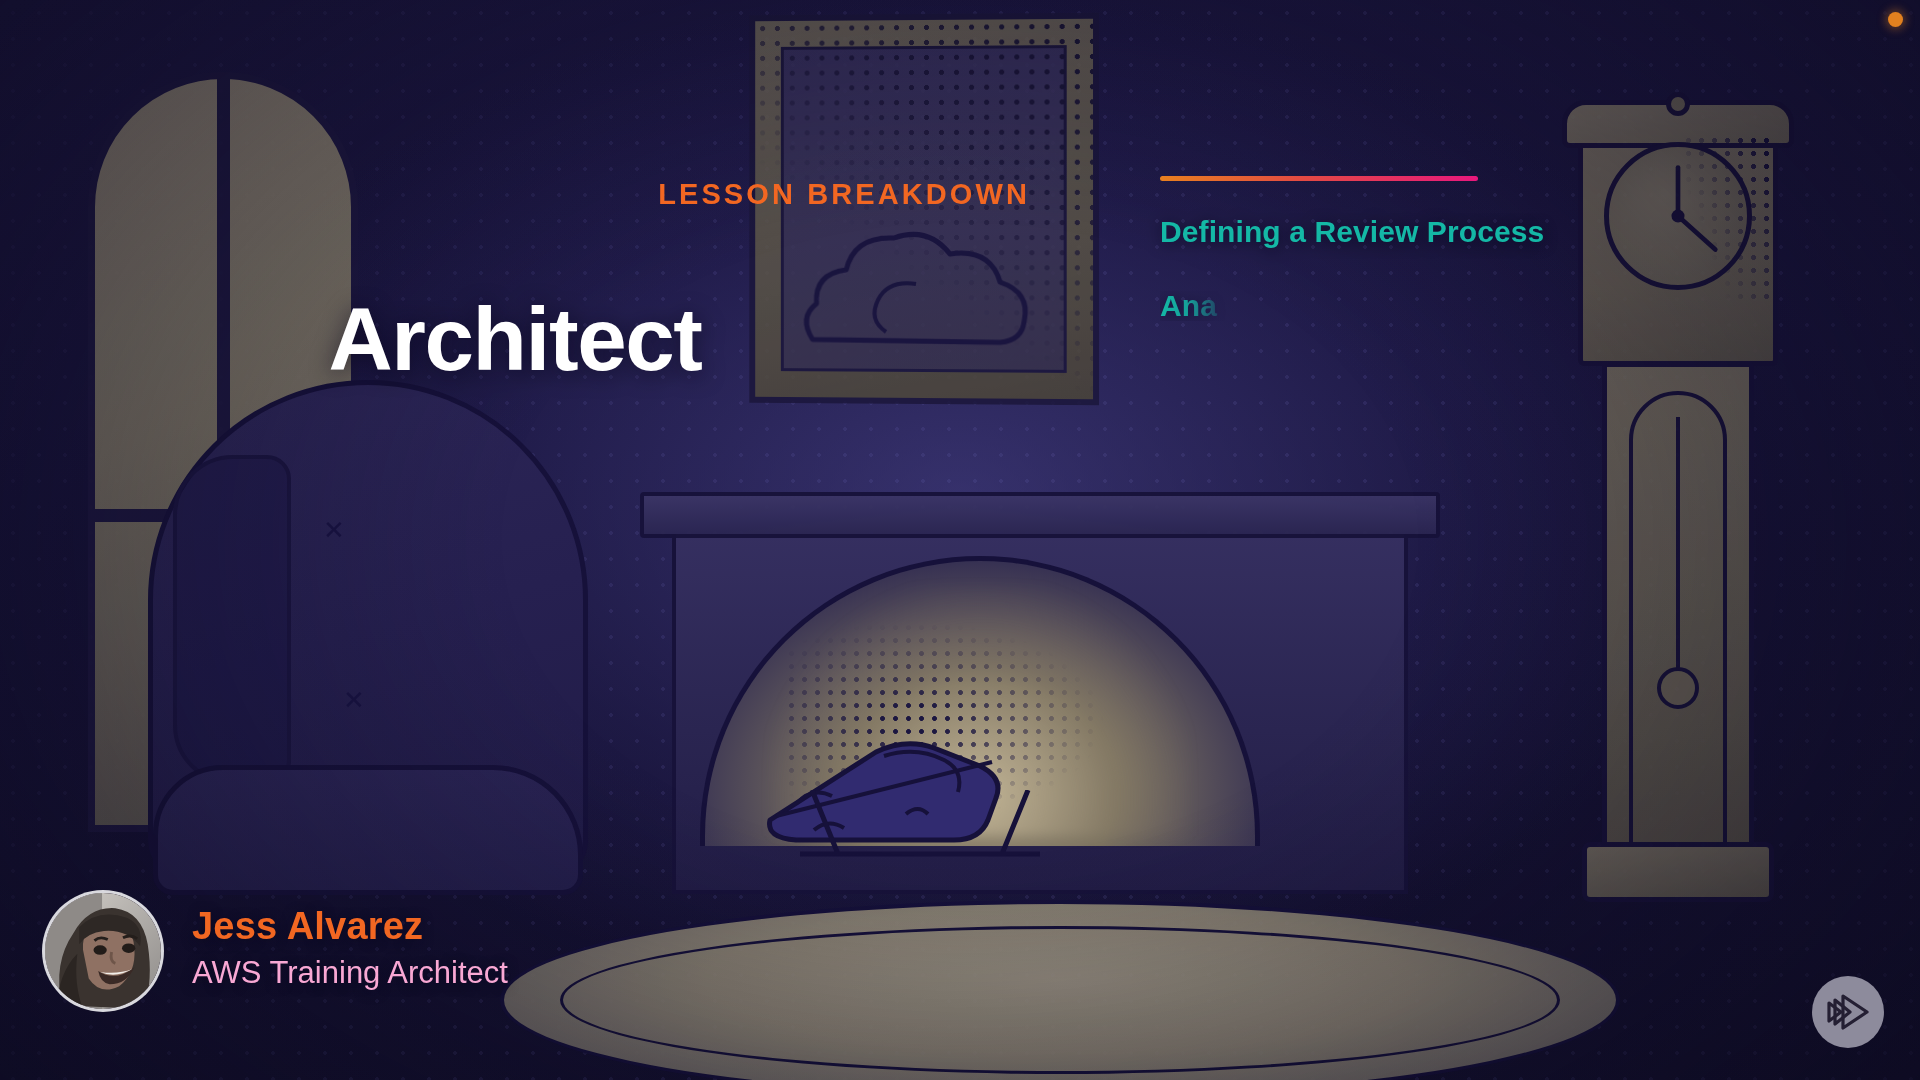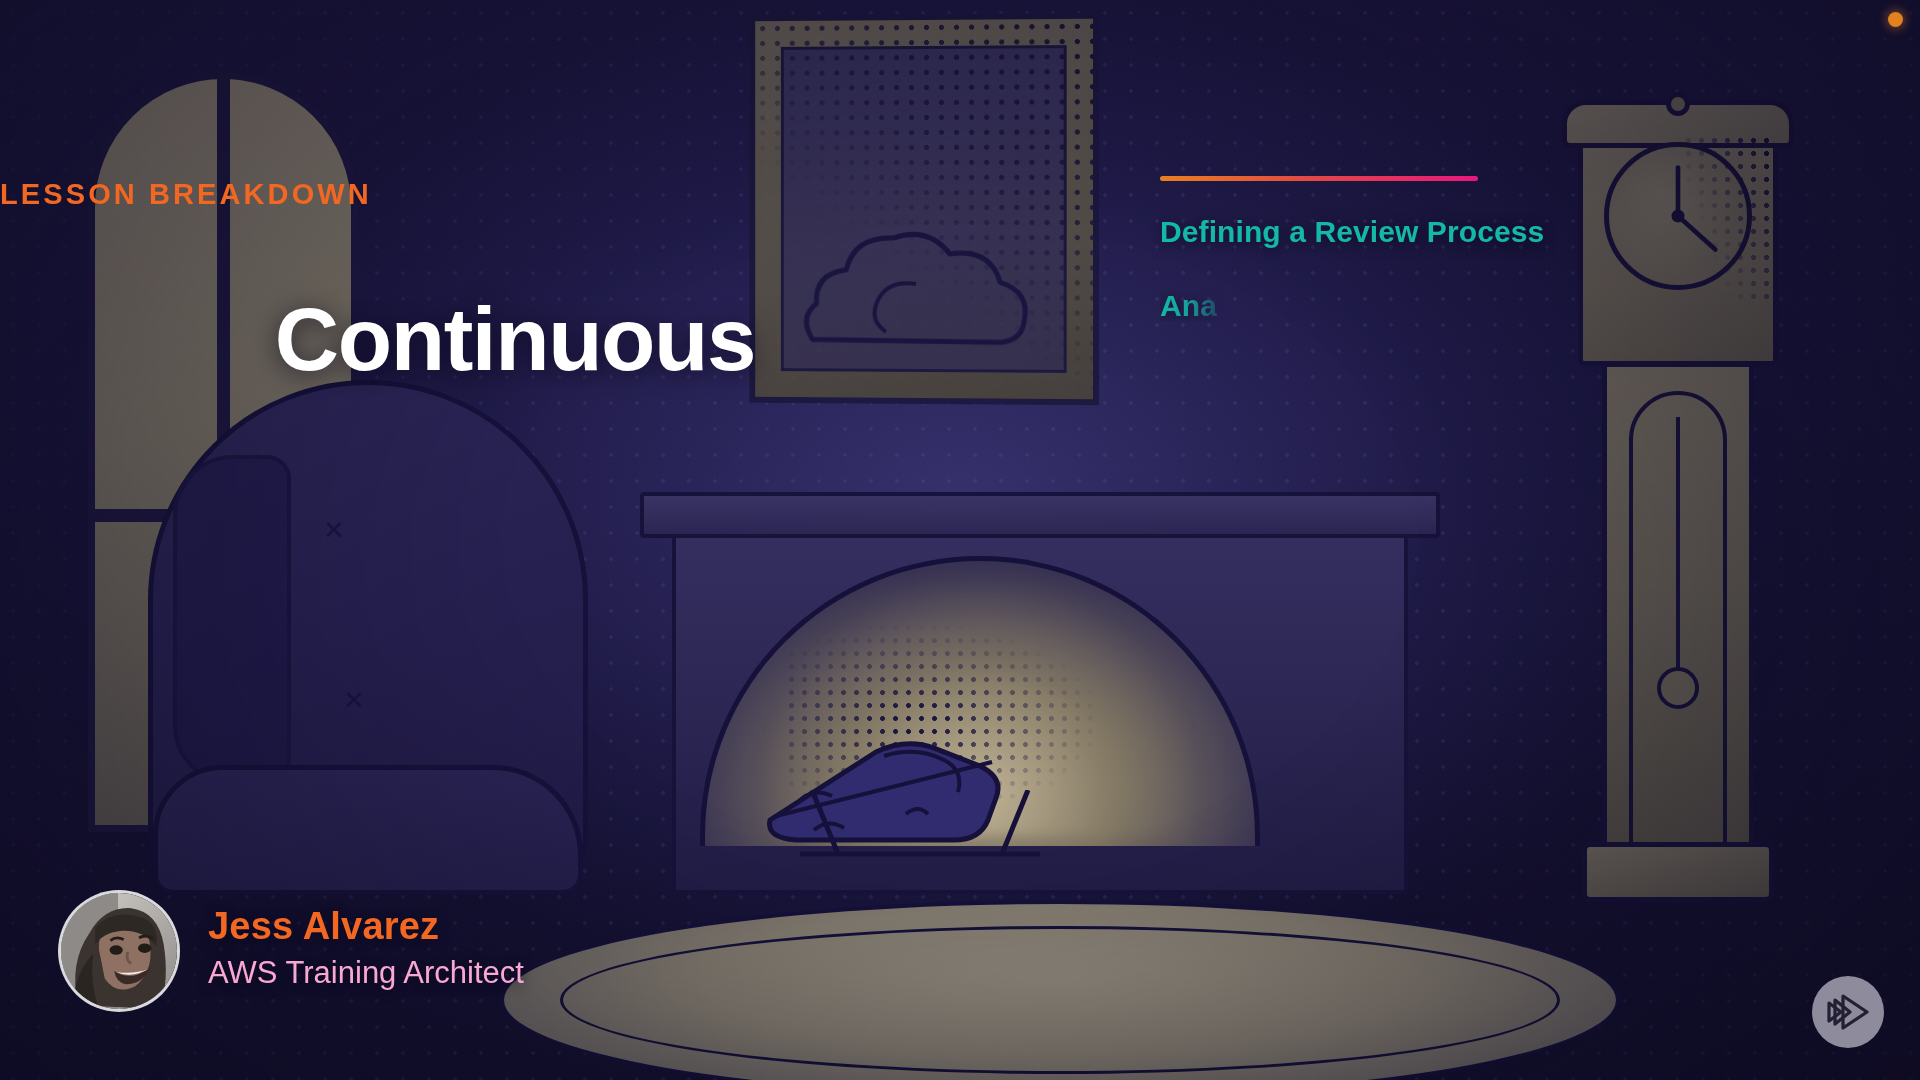--- a/index.html
+++ b/index.html
@@ -183,21 +183,21 @@
 
   
   .orange-dot {
     position:absolute; right:17px; top:12px; width:15px; height:15px; border-radius:50%;
     background:#e2811f; box-shadow:0 0 9px 3px rgba(226,129,31,.35);
   }
 
   
   .eyebrow {
     position:absolute; left:0; top:178px; width:1030px;
-    text-align:left;
+    text-align:right;
     color:#F26722; font-size:29px; font-weight:bold; letter-spacing:3.1px;
   }
   .title {
     position:absolute; left:0; top:290px; width:1030px;
     text-align:center; color:#ffffff;
     font-size:89px; font-weight:bold; line-height:1.12; letter-spacing:-1.4px;
     text-shadow:0 3px 22px rgba(10,8,26,.65);
   }
   .title .ln { display:block; }
 
@@ -211,21 +211,21 @@
     color:#14b8a6; font-size:30px; font-weight:bold; line-height:1.0;
     margin-bottom:44px; letter-spacing:.1px;
     text-shadow:0 2px 14px rgba(10,8,26,.6);
   }
   .agenda .item.fading {
     -webkit-mask-image:linear-gradient(90deg, #000 0px, rgba(0,0,0,.85) 28px, rgba(0,0,0,0) 70px);
     mask-image:linear-gradient(90deg, #000 0px, rgba(0,0,0,.85) 28px, rgba(0,0,0,0) 70px);
   }
 
   
-  .presenter { position:absolute; left:58px; top:890px; display:flex; align-items:center; }
+  .presenter { position:absolute; left:42px; top:890px; display:flex; align-items:center; }
   .avatar {
     width:122px; height:122px; border-radius:50%; overflow:hidden;
     border:3px solid rgba(235,235,240,.9); flex:none;
     background:#3a3340; position:relative;
   }
   .avatar svg { display:block; width:100%; height:100%; }
   .presenter .who { margin-left:28px; padding-bottom:4px; }
   .presenter .name {
     color:#F26722; font-size:38px; font-weight:bold; line-height:1.08; letter-spacing:.2px;
     text-shadow:0 2px 12px rgba(10,8,26,.6);
@@ -314,21 +314,21 @@
       <div class="base"></div>
     </div>
 
     <div class="vignette"></div>
     <div class="orange-dot"></div>
   </div>
 
   <div class="eyebrow">LESSON BREAKDOWN</div>
 
   <div class="title">
-    <span class="ln">Continuous</span>
+    <span class="ln">Architect</span>
   </div>
 
   <div class="agenda">
     <div class="rule"></div>
     <div class="items">
       <div class="item">Defining a Review Process</div>
       <div class="item fading">Ana</div>
     </div>
   </div>
 

